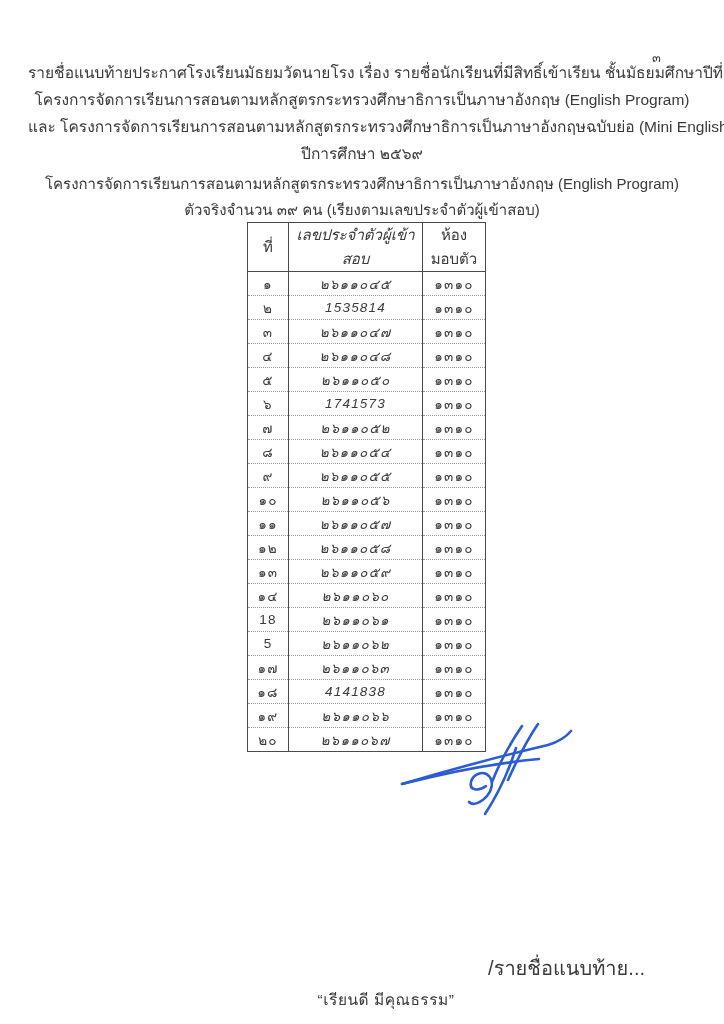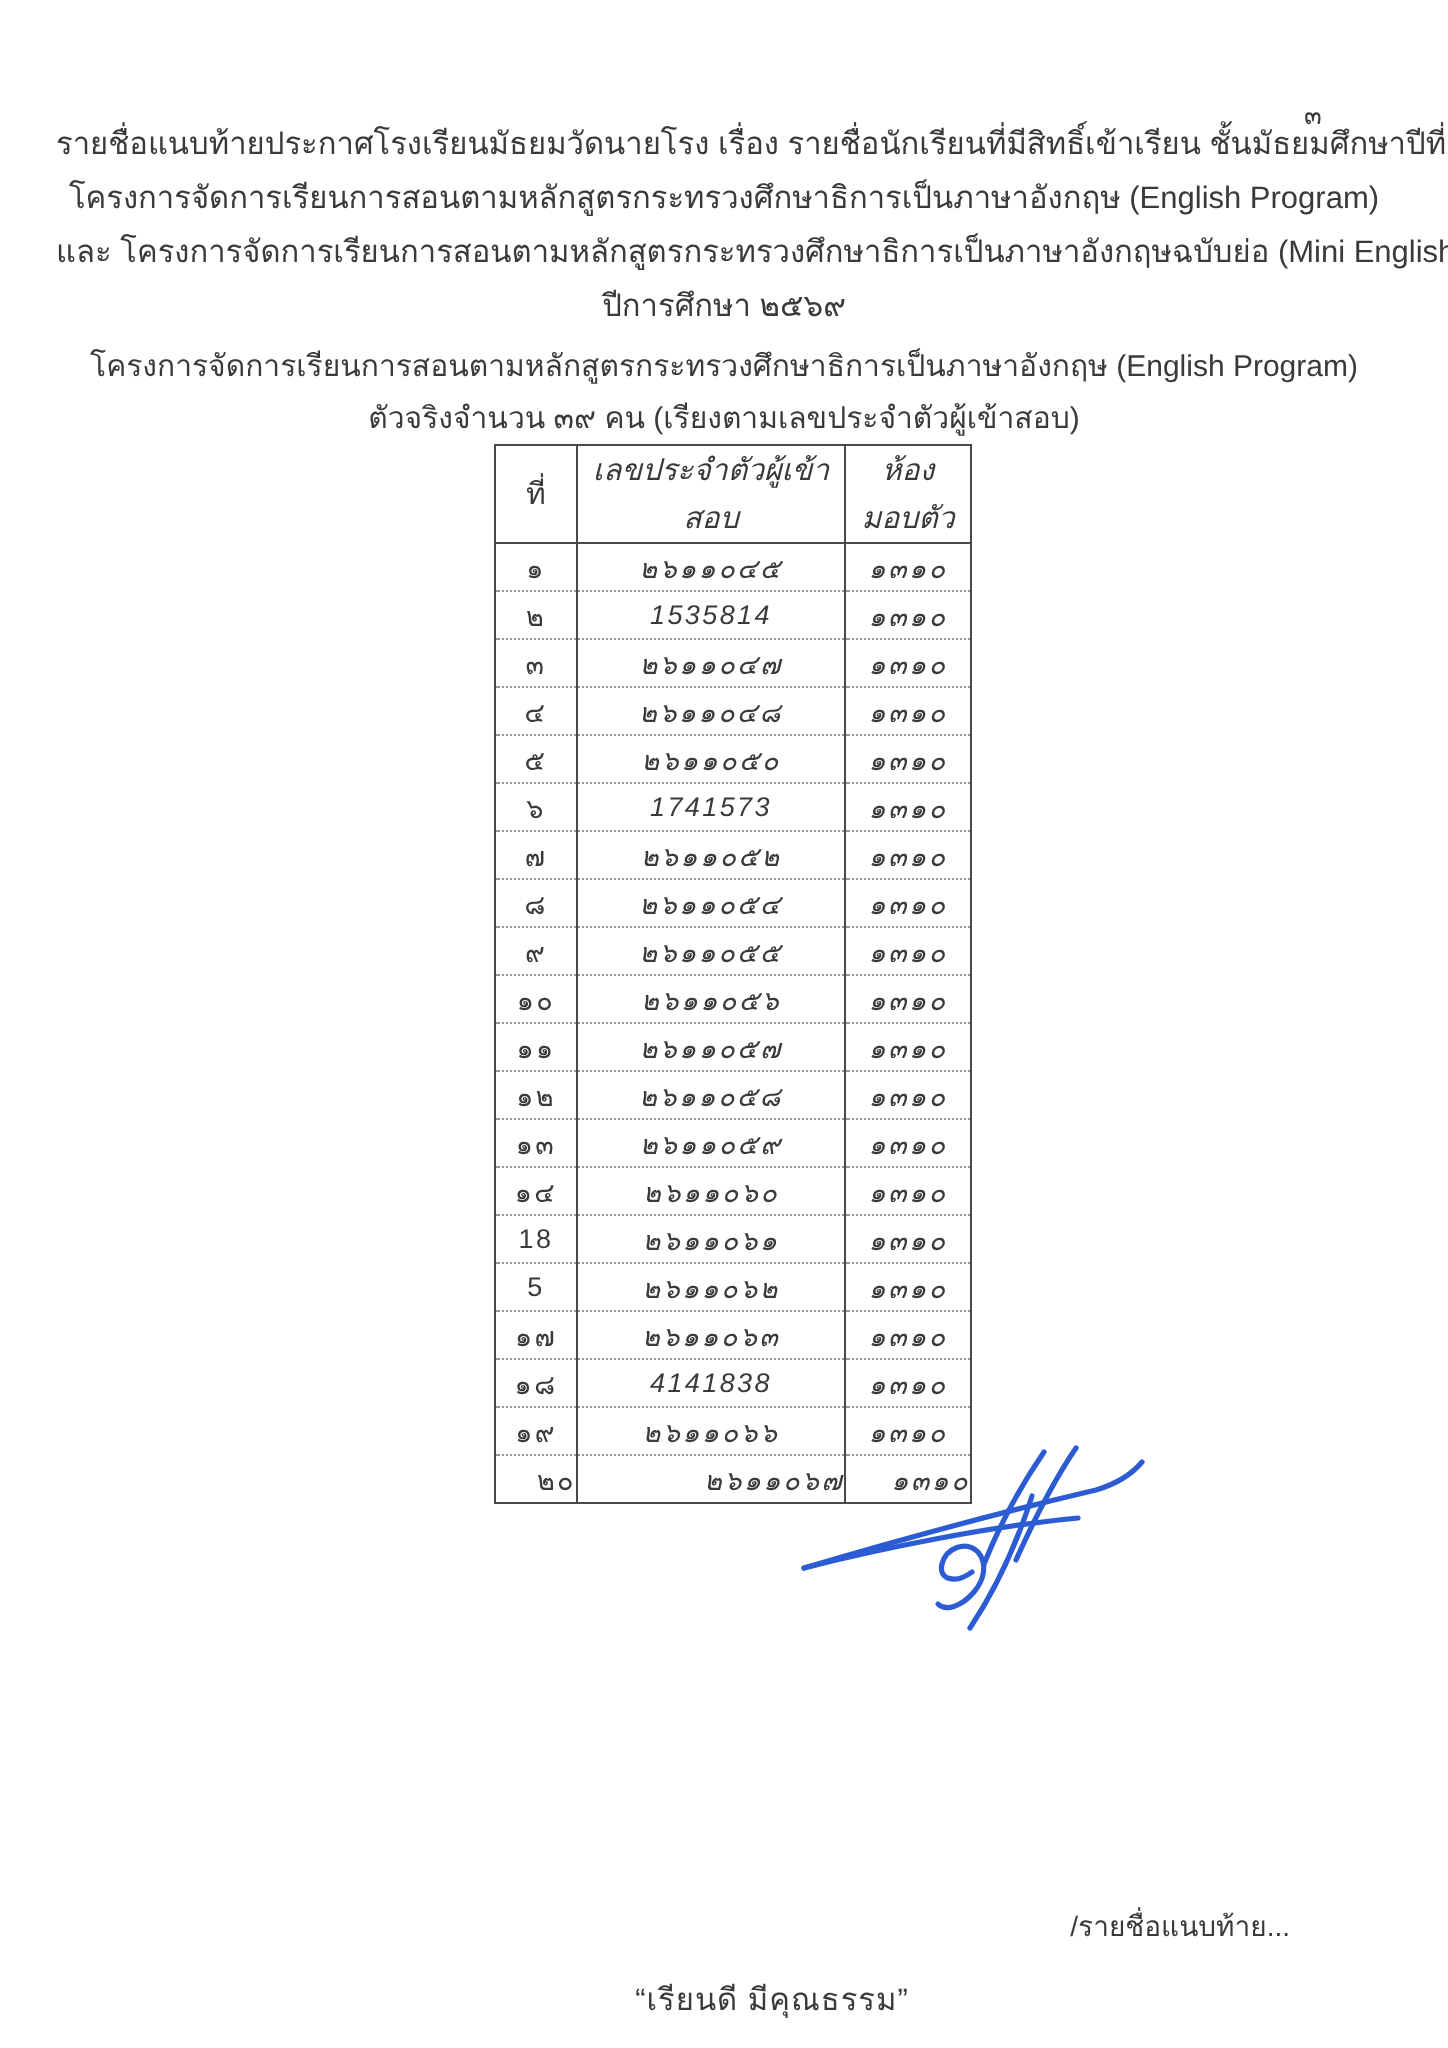--- a/index.html
+++ b/index.html
@@ -26,28 +26,28 @@
   .roster th, .roster td { text-align:center; vertical-align:middle; padding:0; }
   .roster th {
     height:34px; font-weight:normal; font-size:15px;
     border:1.5px solid #4a4a4a; background:#fff;
   }
   .roster td {
     height:23px; font-size:13.5px; letter-spacing:1.2px;
     border-left:1.5px solid #4a4a4a; border-right:1.5px solid #4a4a4a;
     border-top:1px dotted #979797;
   }
-  .roster tbody tr:last-child td { border-bottom:1.5px solid #4a4a4a;text-align:right; }
+  .roster tbody tr:last-child td { border-bottom:1.5px solid #4a4a4a; }
   .col-no   { width:40px; }
   .col-id   { width:133px;font-style:italic; }
-  .col-room { width:62px;font-style:italic; }
+  .col-room { width:62px; }
   .signature-svg { position:absolute; left:396px; top:718px; }
   .continuation {
     position:absolute; top:952px; left:0; right:79px;
-    text-align:right; font-size:14px;
+    text-align:right; font-size:20px;
   }
   .motto {
     position:absolute; top:987px; left:0; right:0;
     text-align:center; font-size:15.5px; letter-spacing:0.5px;
     transform:translateX(24px);
   }
 </style>
 </head>
 <body>
 

